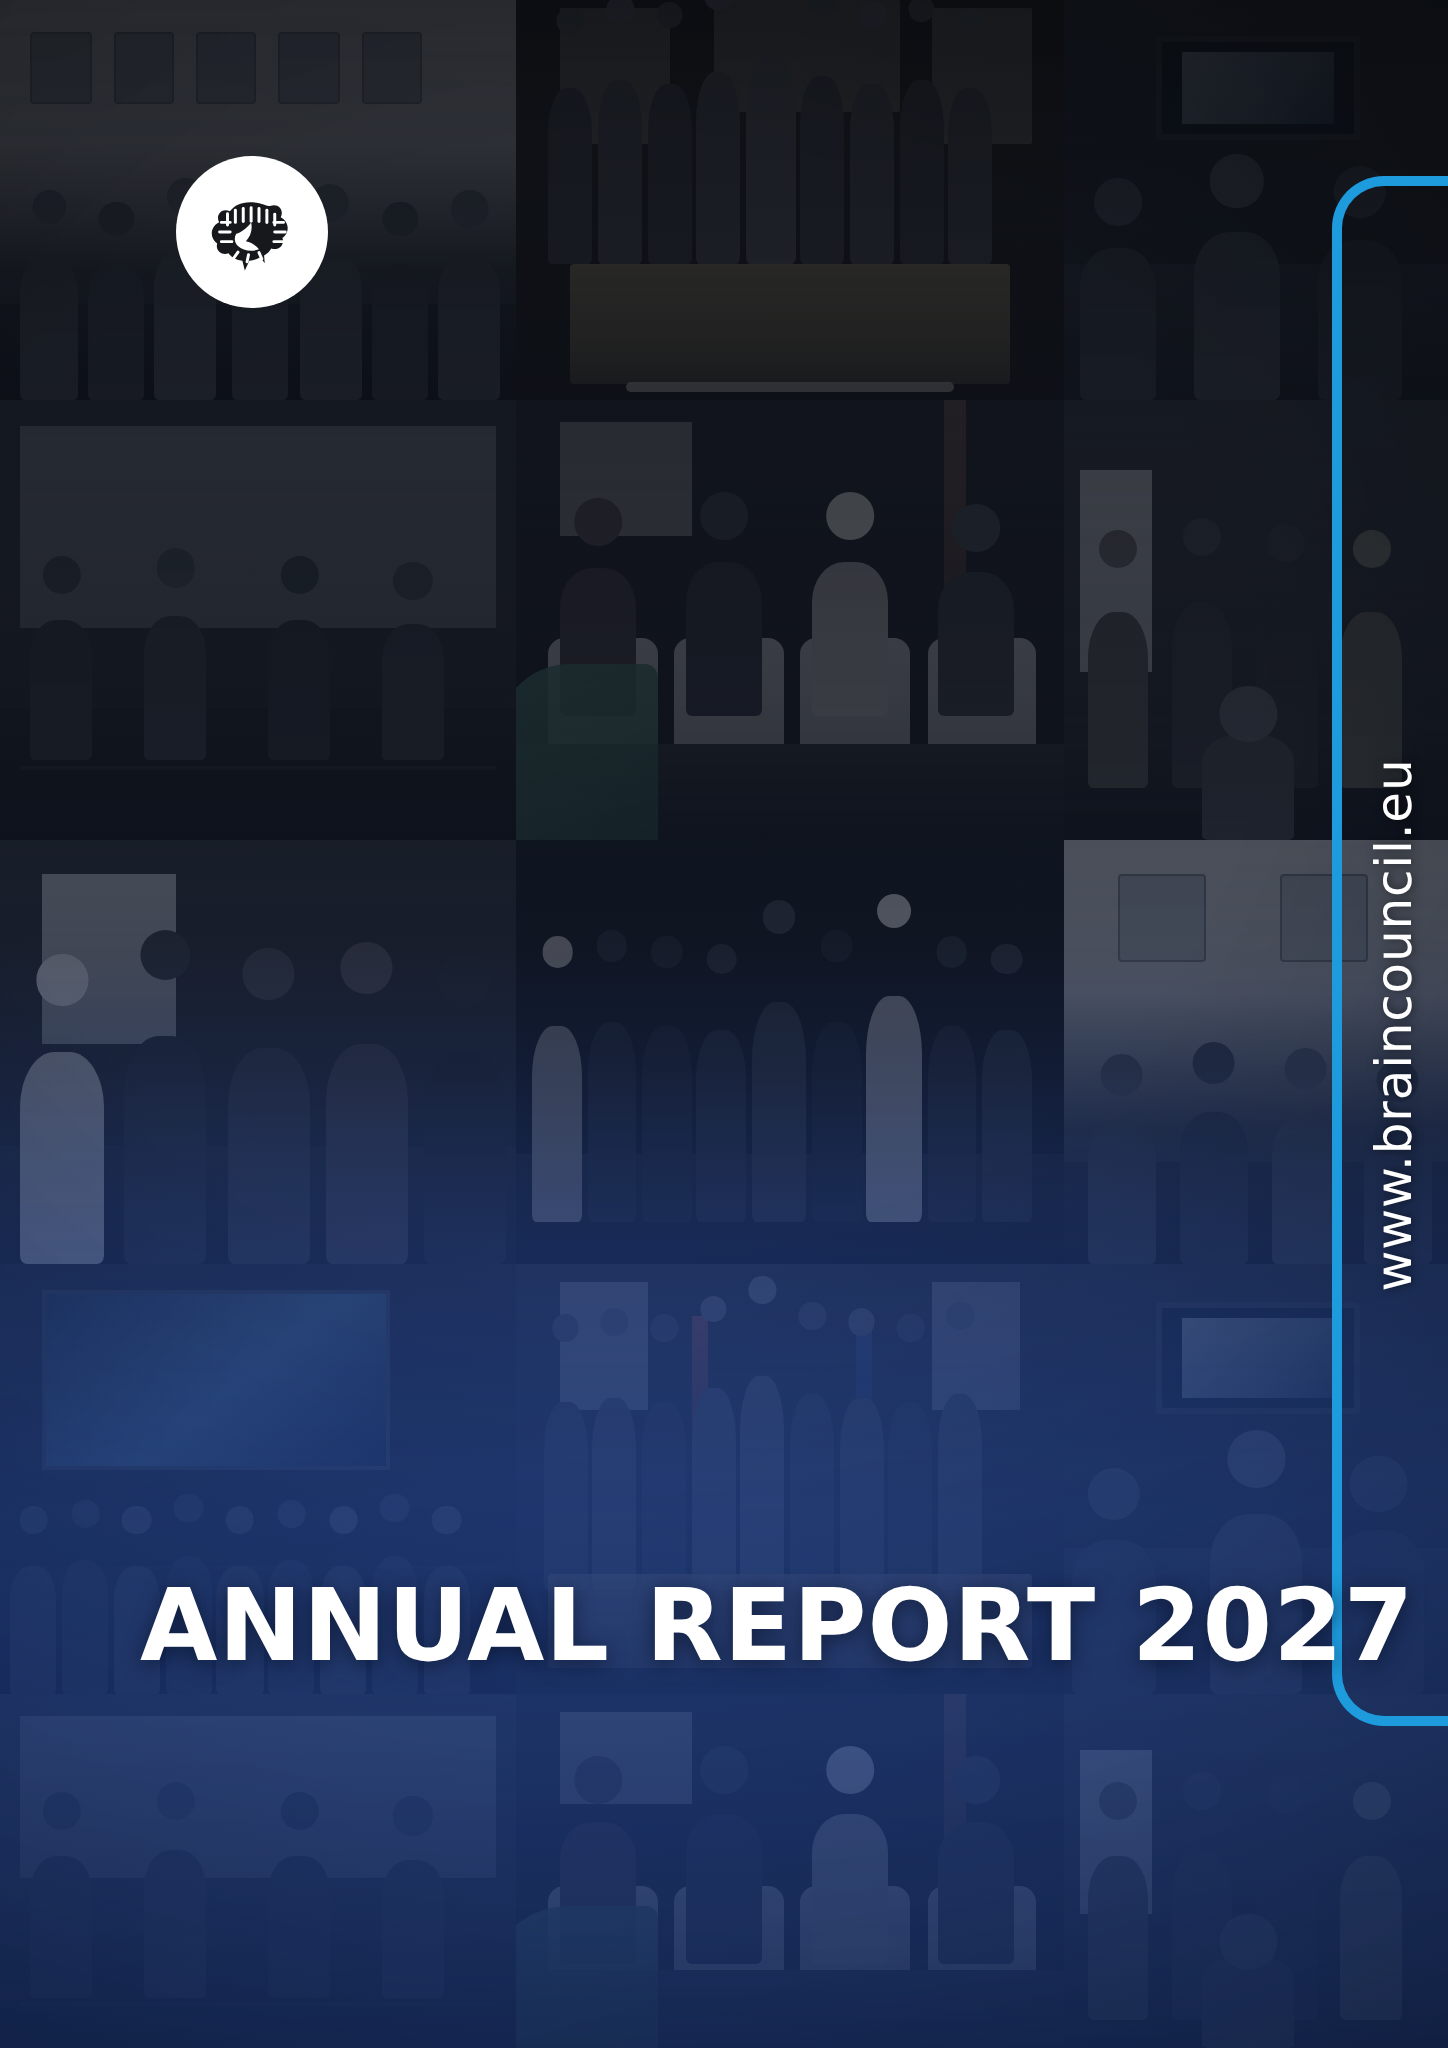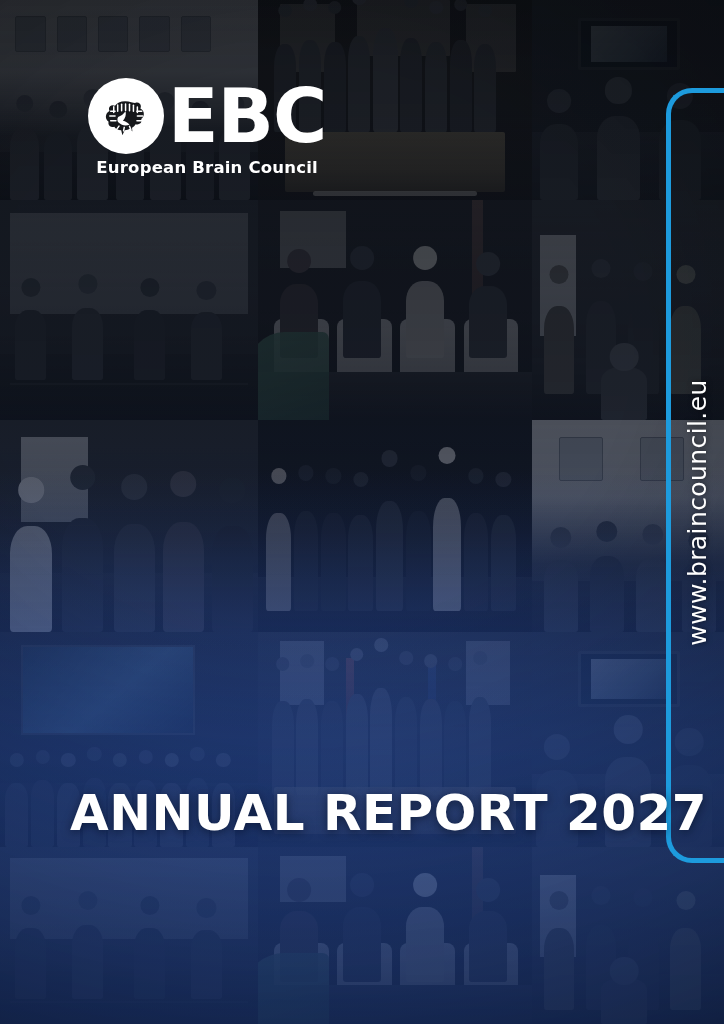--- a/index.html
+++ b/index.html
@@ -519,23 +519,21 @@
                 <path d="M45 32h6"></path>
                 <path d="M44.5 37.5h5.5"></path>
               <path d="M24 43.5l-2.5 3.5"></path>
                 <path d="M30 45l-.8 4"></path>
                 <path d="M36 43.8l1.6 3.6"></path>
             </g>
             <path d="M23 33c3-1 6-3 8.5-6.5 1 4.5-.5 8-3 10.8 3 .6 5.6 2.2 7.5 4.6-4.4 1.6-9 .9-12.2-2.1-1.8-1.7-2.2-4.4-.8-6.8z" fill="#ffffff"></path>
           </svg>
         </span>
       </div>
-      <div class="logo-word">EBC</div>
-    </div>
-    <div class="logo-sub">European Brain Council</div>
+    </div>
   </div>
 
   <div class="bracket"></div>
   <div class="bracket-url">
     <span>www.braincouncil.eu</span>
   </div>
 
   <div class="title">ANNUAL REPORT 2027</div>
 
 </div>

